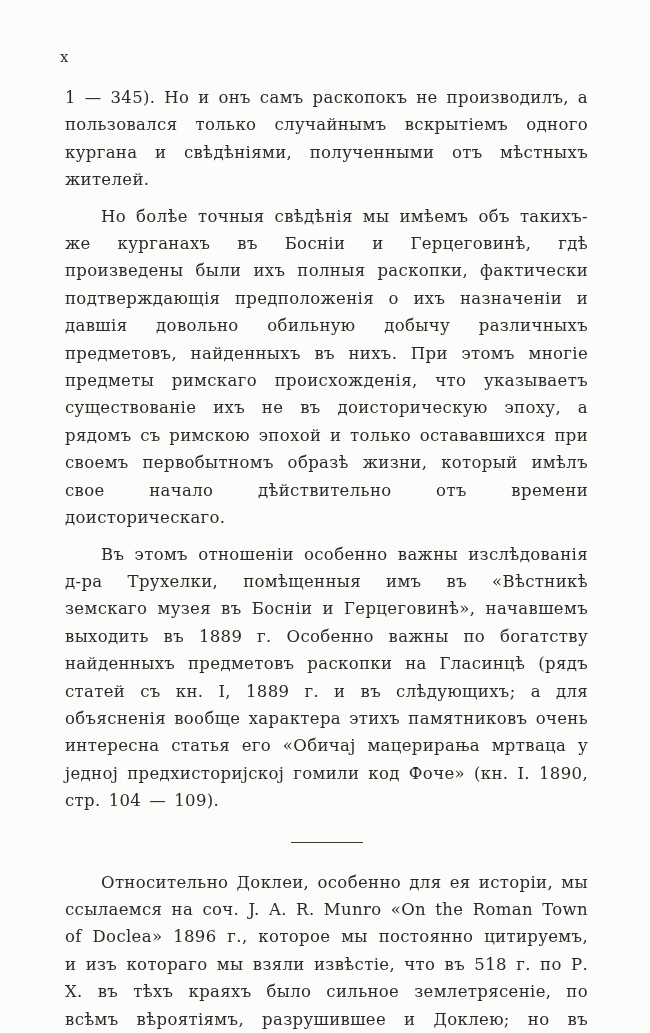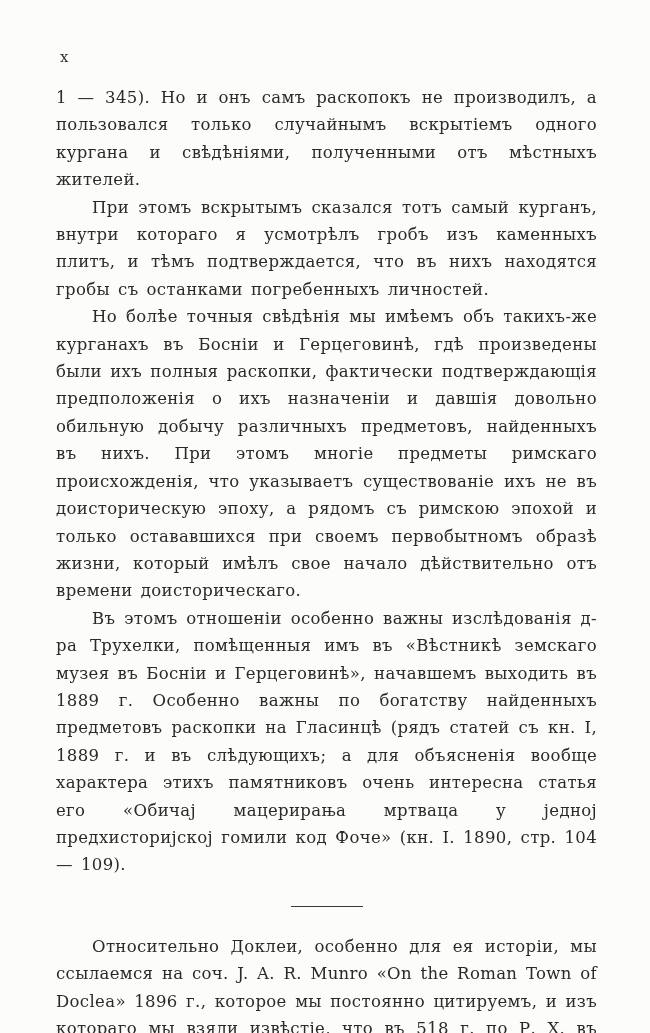--- a/index.html
+++ b/index.html
@@ -26,21 +26,21 @@
     color: #333230;
   }
   .text-block {
     font-size: 16.5px;
     line-height: 27.4px;
     text-align: justify;
     letter-spacing: 0.35px;
     word-spacing: 2.5px;
   }
   .para {
-    margin: 0;
+    margin: 9px;
     text-indent: 36px;
   }
   .para.no-indent {
     text-indent: 0;
   }
   .divider {
     border: none;
     border-top: 1.5px solid #3a3936;
     width: 72px;
     margin: 27px auto 26px auto;
@@ -48,21 +48,20 @@
 </style>
 </head>
 <body>
 
 <div class="page">
   <div class="page-number">х</div>
 
   <div class="text-block">
     <p class="para no-indent">1 — 345). Но и онъ самъ раскопокъ не производилъ, а пользовался только случайнымъ вскрытіемъ одного кургана и свѣдѣніями, полученными отъ мѣстныхъ жителей.</p>
 
-    <p class="para">При этомъ вскрытымъ сказался тотъ самый курганъ, внутри котораго я усмотрѣлъ гробъ изъ каменныхъ плитъ, и тѣмъ подтверждается, что въ нихъ находятся гробы съ останками погребенныхъ личностей.</p>
 
     <p class="para">Но болѣе точныя свѣдѣнія мы имѣемъ объ такихъ-же курганахъ въ Босніи и Герцеговинѣ, гдѣ произведены были ихъ полныя раскопки, фактически подтверждающія предположенія о ихъ назначеніи и давшія довольно обильную добычу различныхъ предметовъ, найденныхъ въ нихъ. При этомъ многіе предметы римскаго происхожденія, что указываетъ существованіе ихъ не въ доисторическую эпоху, а рядомъ съ римскою эпохой и только остававшихся при своемъ первобытномъ образѣ жизни, который имѣлъ свое начало дѣйствительно отъ времени доисторическаго.</p>
 
     <p class="para">Въ этомъ отношеніи особенно важны изслѣдованія д-ра Трухелки, помѣщенныя имъ въ «Вѣстникѣ земскаго музея въ Босніи и Герцеговинѣ», начавшемъ выходить въ 1889 г. Особенно важны по богатству найденныхъ предметовъ раскопки на Гласинцѣ (рядъ статей съ кн. I, 1889 г. и въ слѣдующихъ; а для объясненія вообще характера этихъ памятниковъ очень интересна статья его «Обичаj мацерирања мртваца у jедноj предхисторијскоj гомили код Фоче» (кн. I. 1890, стр. 104 — 109).</p>
 
     <hr class="divider">
 
     <p class="para">Относительно Доклеи, особенно для ея исторіи, мы ссылаемся на соч. J. A. R. Munro «On the Roman Town of Doclea» 1896 г., которое мы постоянно цитируемъ, и изъ котораго мы взяли извѣстіе, что въ 518 г. по Р. Х. въ тѣхъ краяхъ было сильное землетрясеніе, по всѣмъ вѣроятіямъ, разрушившее и Доклею; но въ сочиненіи своемъ мы приводимъ это безъ всякой оговорки (стр. 8), что и считали необходимымъ здѣсь объяснить и дополнить.</p>
   </div>
 </div>

